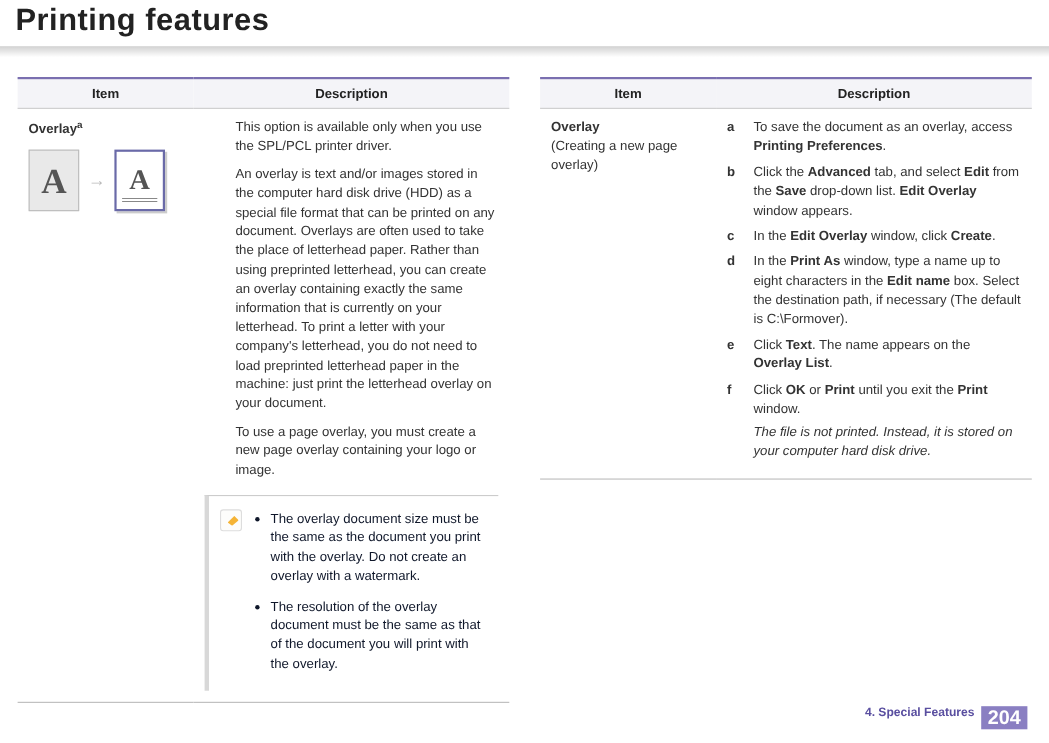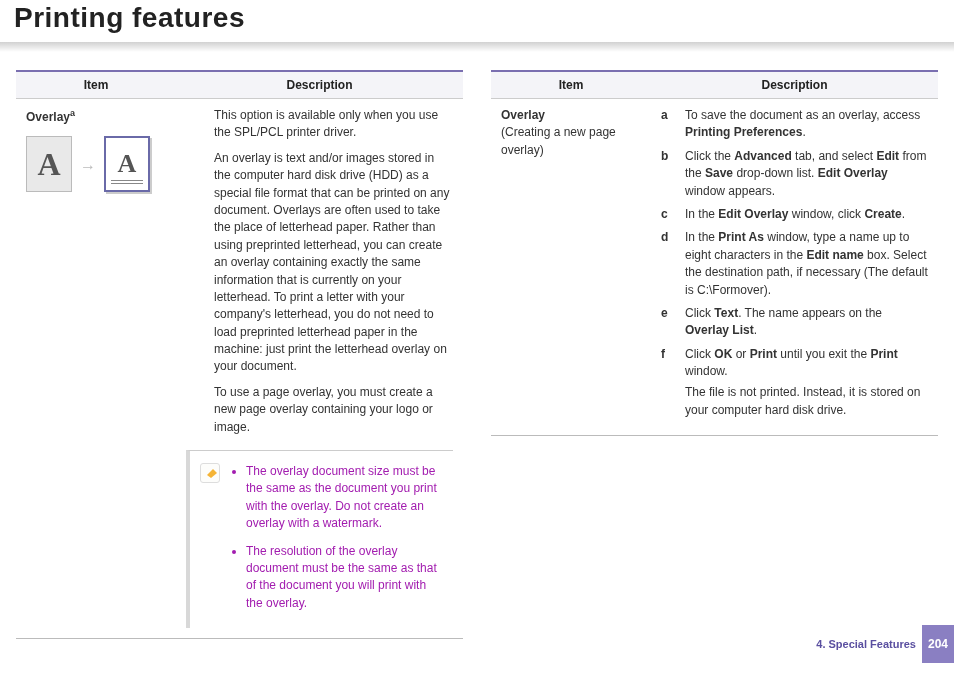--- a/index.html
+++ b/index.html
@@ -104,42 +104,42 @@
     position: relative; background: #fdfdfb;
   }
   .note-icon::after {
     content: ""; position: absolute;
     width: 10px; height: 10px;
     background: #f5b436;
     left: 6px; top: 4px;
     clip-path: polygon(0 70%, 60% 10%, 100% 50%, 40% 100%);
   }
   .note-list { list-style: disc; padding-left: 16px; font-size: 12px; }
-  .note-list li { margin-bottom: 10px; line-height: 1.45; color: #a21caf; }
+  .note-list li { margin-bottom: 10px; line-height: 1.45; color: #0f172a; }
   .steps { list-style: none; padding: 0; }
   .steps li {
     display: flex;
     gap: 10px;
     margin-bottom: 6px;
     line-height: 1.45;
   }
   .steps li .marker { font-weight: 700; width: 14px; flex: 0 0 14px; }
   .steps li .text { flex: 1; }
   b { font-weight: 700; }
   .footer {
     position: absolute;
-    bottom: 12px; right: 0;
-    display: flex; align-items: center; gap: 6px;
+    bottom: 12px; right: 20px;
+    display: flex; align-items: flex-start; gap: 6px;
     font-size: 11px;
   }
   .footer .chapter { color: #5a4fa0; font-weight: 700; }
   .footer .pagenum {
     background: #8a7fc2; color: #fff;
-    font-weight: 700; padding: 12px 6px;
-    font-size: 12px;
+    font-weight: 700; padding: 0 6px;
+    font-size: 18px;
   }
 </style>
 </head>
 <body>
 
 <h1 class="page-title">Printing features</h1>
 <div class="title-rule"></div>
 
 <div class="columns">
 
@@ -214,21 +214,21 @@
                 <li>
                   <span class="marker">d</span>
                   <span class="text">In the <b>Print As</b> window, type a name up to eight characters in the <b>Edit name</b> box. Select the destination path, if necessary (The default is C:\Formover).</span>
                 </li>
                 <li>
                   <span class="marker">e</span>
                   <span class="text">Click <b>Text</b>. The name appears on the <b>Overlay List</b>.</span>
                 </li>
                 <li>
                   <span class="marker">f</span>
-                  <span class="text">Click <b>OK</b> or <b>Print</b> until you exit the <b>Print</b> window.<div style="margin-top:4px;">The file is not printed. Instead, it is stored on your computer hard disk drive.</div></span>
+                  <span class="text">Click <b>OK</b> or <b>Print</b> until you exit the <b>Print</b> window.<div style="margin-top:4px;font-style:italic;">The file is not printed. Instead, it is stored on your computer hard disk drive.</div></span>
                 </li>
               </ol>
           </td>
         </tr>
       </tbody>
     </table>
   </div>
 
 </div>
 

